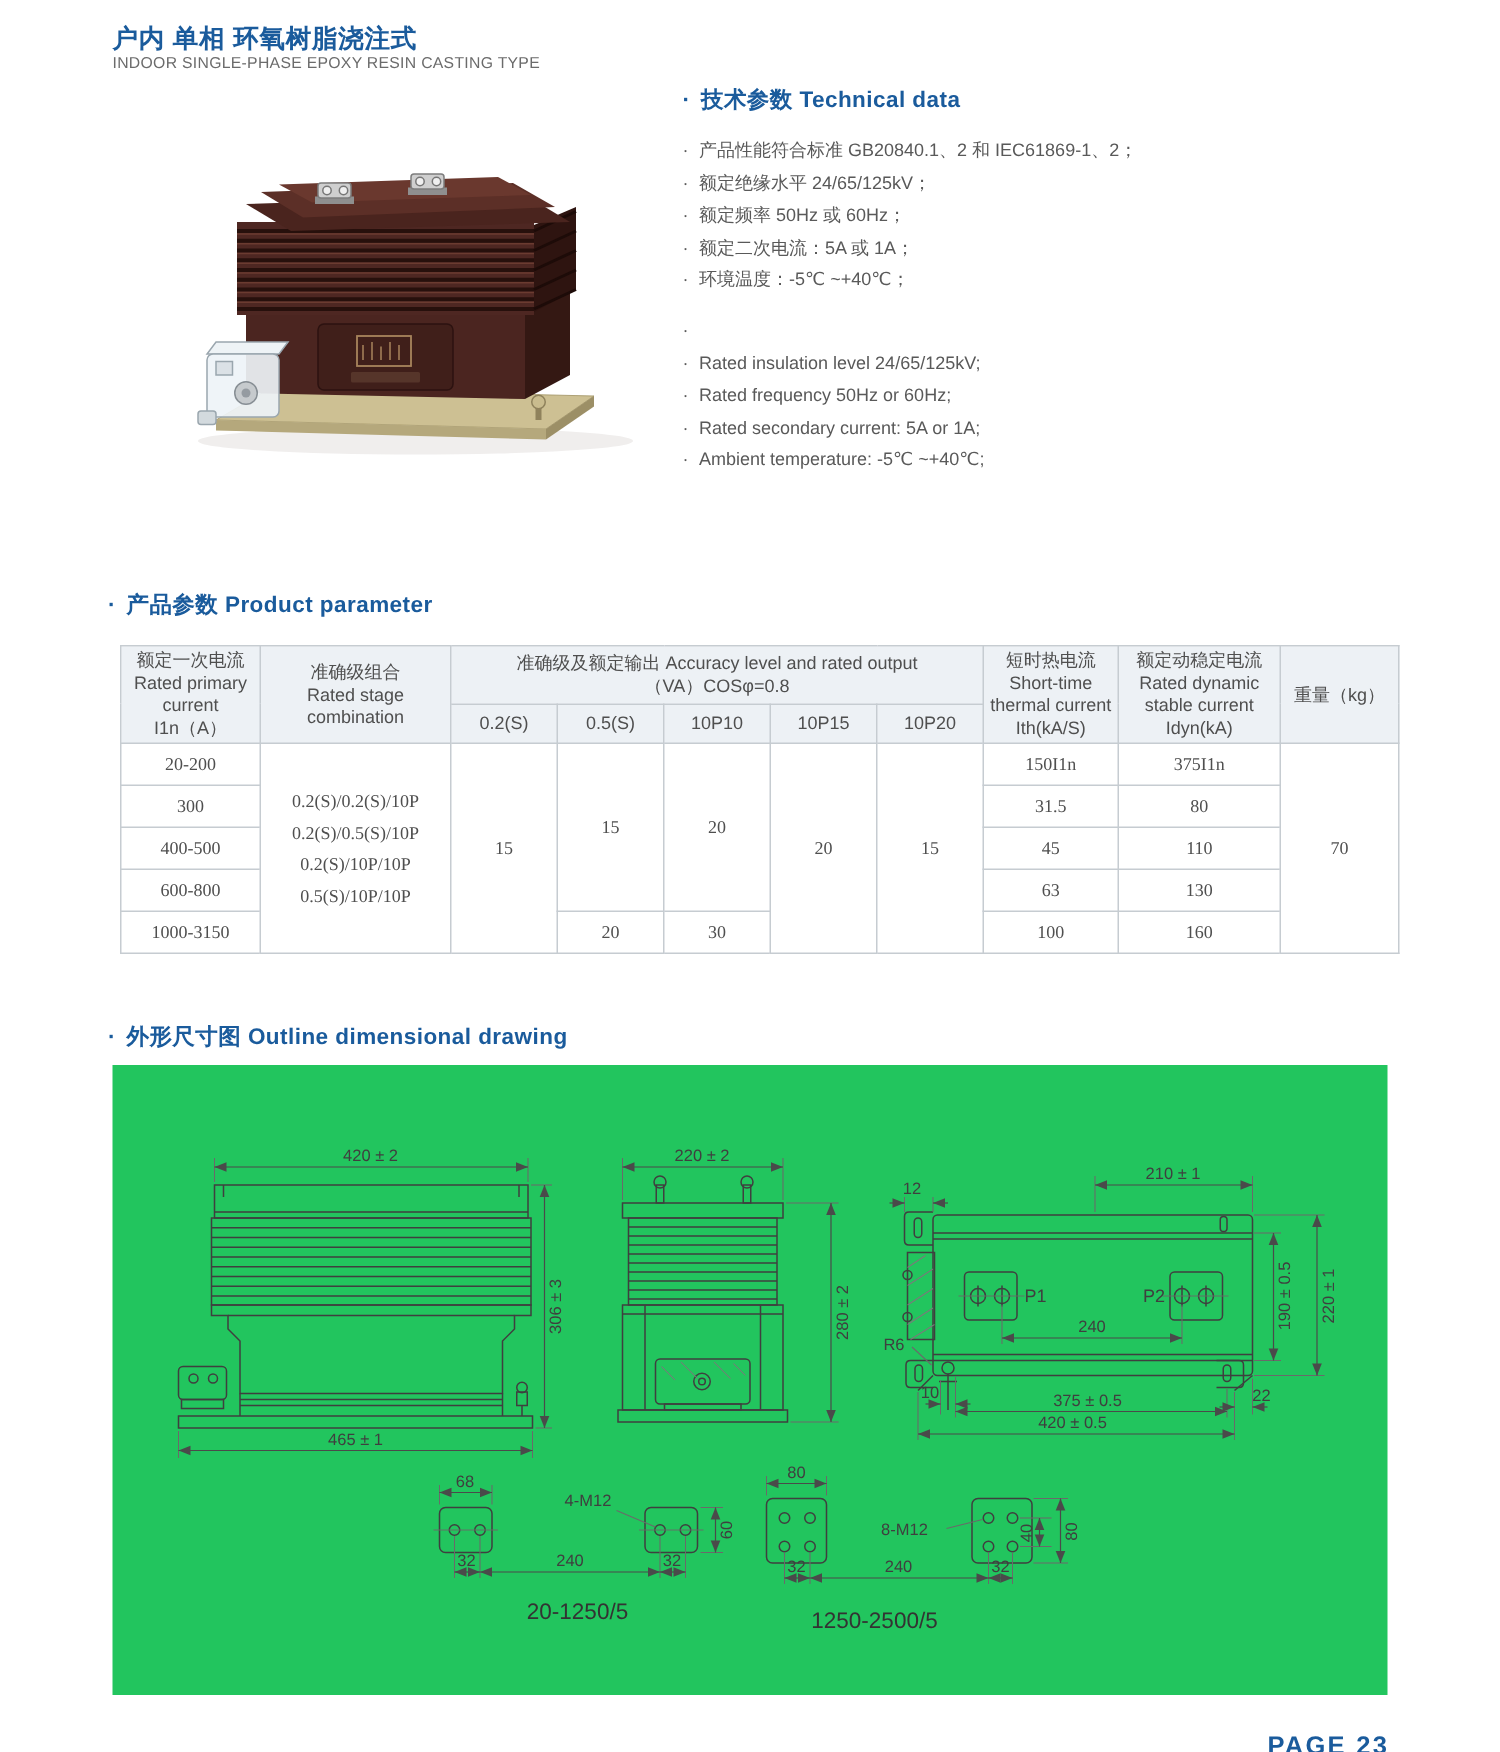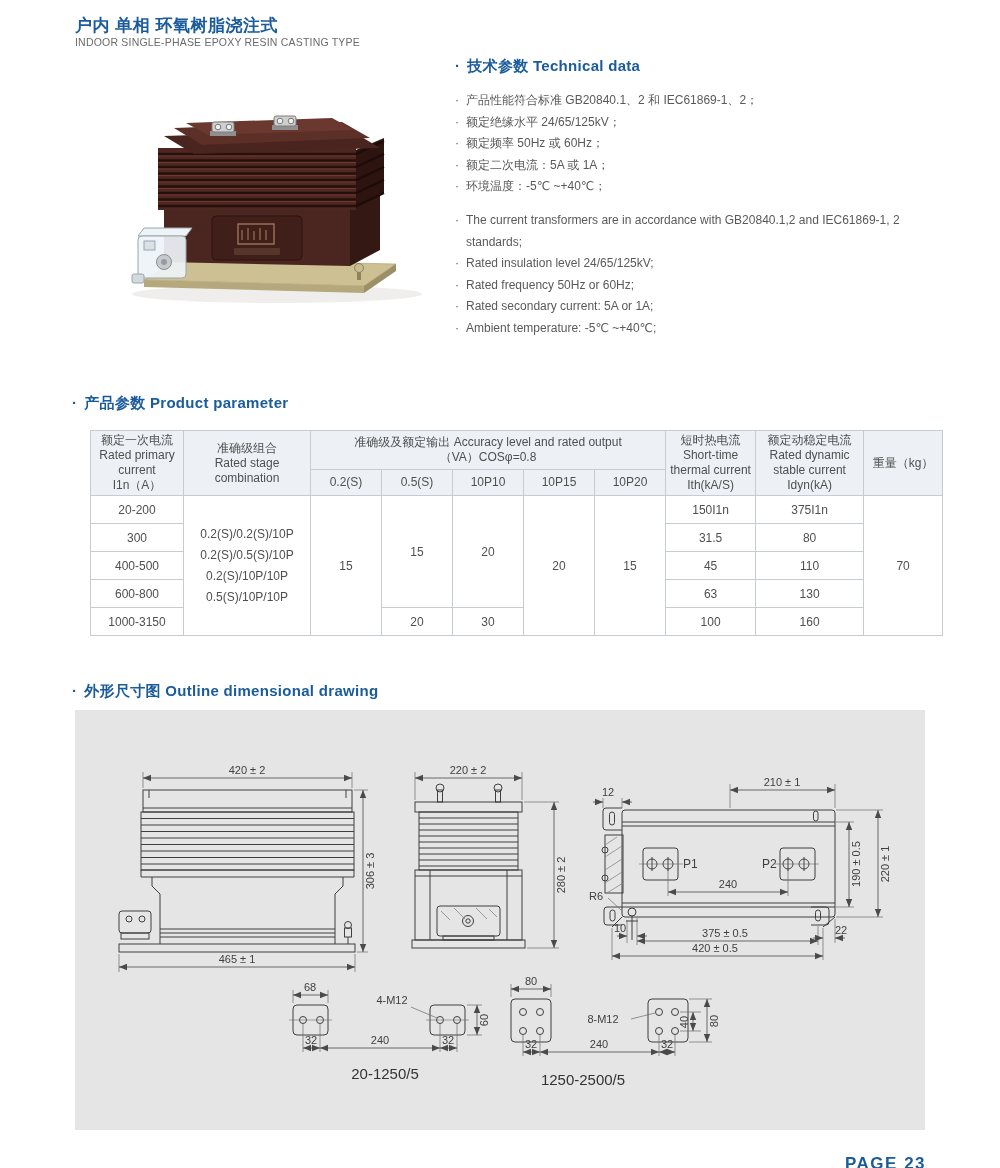--- a/index.html
+++ b/index.html
@@ -14,31 +14,31 @@
   #tech-h    { left:455px; top:57px; }
   #param-h   { left:72px;  top:394px; }
   #outline-h { left:72px;  top:682px; }
 
   .blist { position:absolute; list-style:none; font-size:12px; color:#595959; }
   .blist li { display:flex; gap:7px; line-height:21.5px; align-items:flex-start; }
   .blist .bt { white-space:pre-line; }
   #zh-list { left:455px; top:90px;  width:535px; }
   #en-list { left:455px; top:210px; width:545px; }
 
-  table.params { position:absolute; left:90px; top:430px; width:852px; border-collapse:collapse;
+  table.params { position:absolute; left:80px; top:430px; width:852px; border-collapse:collapse;
                  font-size:12px; color:#4f4f4f; table-layout:fixed; }
   .params td { border:1px solid #c6ccd1; text-align:center; vertical-align:middle; padding:2px 3px; }
   .params td.hd { background:#edf1f5; line-height:15px; }
   .params .pre { white-space:pre-line; }
   .params tr.hr1 td { height:38px; }
   .params tr.hr2 td { height:26px; }
-  .params tr.br  td { height:28px; }
+  .params tr.br  td { height:28px;font-family:Liberation Serif, serif; }
   .params td.comb { line-height:21px;margin-top:33px; }
 
-  .panel { position:absolute; left:75px; top:710px; width:850px; height:420px; background:#e5e5e5; }
+  .panel { position:absolute; left:75px; top:710px; width:850px; height:420px; background:#22c55e; }
   .panel svg { position:absolute; overflow:visible; }
   #dw-front  { left:30px;  top:48px;  width:310px; height:225px; }
   #dw-side   { left:335px; top:48px;  width:185px; height:225px; }
   #dw-top    { left:508px; top:50px;  width:312px; height:205px; }
   #dw-deta   { left:210px; top:272px; width:220px; height:105px; }
   #dw-detb   { left:428px; top:268px; width:230px; height:115px; }
 
   .ln   { stroke:#3f3f3f; stroke-width:1; fill:none; }
   .thin { stroke:#6a6a6a; stroke-width:.6; fill:none; }
   .ext  { stroke:#6a6a6a; stroke-width:.7; fill:none; }
@@ -163,22 +163,20 @@
         <span class="bt">额定二次电流：5A 或 1A；</span>
       </li>
     <li>
         <span class="b">·</span>
         <span class="bt">环境温度：-5℃ ~+40℃；</span>
       </li>
   </ul>
   <ul class="blist" id="en-list">
     <li>
         <span class="b">·</span>
-        <span class="bt">The current transformers are in accordance with GB20840.1,2 and IEC61869-1, 2
-standards;</span>
       </li>
     <li>
         <span class="b">·</span>
         <span class="bt">Rated insulation level 24/65/125kV;</span>
       </li>
     <li>
         <span class="b">·</span>
         <span class="bt">Rated frequency 50Hz or 60Hz;</span>
       </li>
     <li>

